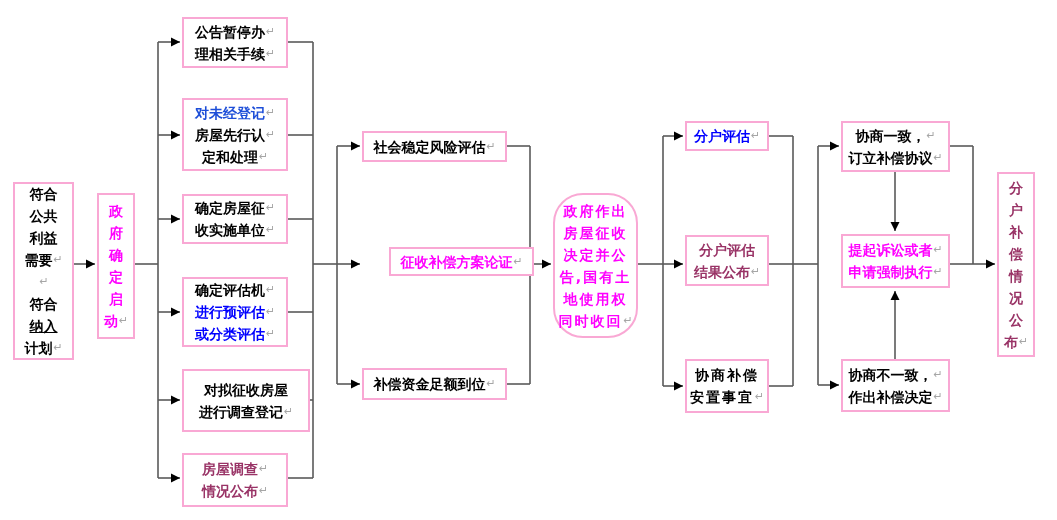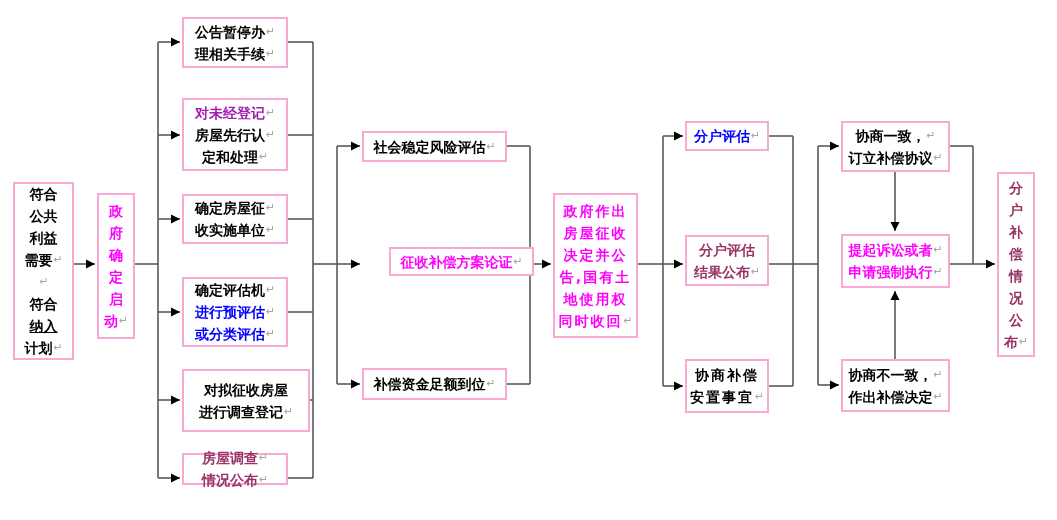--- a/index.html
+++ b/index.html
@@ -186,21 +186,21 @@
           <span class="txt" style="color: rgb(0, 0, 0);">公告暂停办</span>
           <span class="mark">↵</span>
         </div>
         <div class="line">
           <span class="txt" style="color: rgb(0, 0, 0);">理相关手续</span>
           <span class="mark">↵</span>
         </div>
       </div>
       <div class="node" style="left: 182px; top: 98px; width: 106px; height: 73px;">
         <div class="line">
-          <span class="txt" style="color: #a21caf;">对未经登记</span>
+          <span class="txt" style="color: #1d4ed8;">对未经登记</span>
           <span class="mark">↵</span>
         </div>
         <div class="line">
           <span class="txt" style="color: rgb(0, 0, 0);">房屋先行认</span>
           <span class="mark">↵</span>
         </div>
         <div class="line">
           <span class="txt" style="color: rgb(0, 0, 0);">定和处理</span>
           <span class="mark">↵</span>
         </div>
@@ -231,21 +231,21 @@
       </div>
       <div class="node" style="left: 182px; top: 369px; width: 128px; height: 63px;">
         <div class="line">
           <span class="txt" style="color: rgb(0, 0, 0);">对拟征收房屋</span>
         </div>
         <div class="line">
           <span class="txt" style="color: rgb(0, 0, 0);">进行调查登记</span>
           <span class="mark">↵</span>
         </div>
       </div>
-      <div class="node" style="left: 182px; top: 453px; width: 106px; height: 32px;">
+      <div class="node" style="left: 182px; top: 453px; width: 106px; height: 54px;">
         <div class="line">
           <span class="txt" style="color: rgb(153, 51, 102);">房屋调查</span>
           <span class="mark">↵</span>
         </div>
         <div class="line">
           <span class="txt" style="color: rgb(153, 51, 102);">情况公布</span>
           <span class="mark">↵</span>
         </div>
       </div>
       <div class="node" style="left: 362px; top: 131px; width: 145px; height: 31px;">
@@ -259,21 +259,21 @@
           <span class="txt" style="color: rgb(255, 0, 255);">征收补偿方案论证</span>
           <span class="mark">↵</span>
         </div>
       </div>
       <div class="node" style="left: 362px; top: 368px; width: 145px; height: 32px;">
         <div class="line">
           <span class="txt" style="color: rgb(0, 0, 0);">补偿资金足额到位</span>
           <span class="mark">↵</span>
         </div>
       </div>
-      <div class="node spaced" style="left: 553px; top: 193px; width: 85px; height: 145px;">
+      <div class="node spaced" style="left: 553px; top: 193px; width: 85px; height: 145px; border-radius: 30px;">
         <div class="line">
           <span class="txt" style="color: rgb(255, 0, 255);">政府作出</span>
         </div>
         <div class="line">
           <span class="txt" style="color: rgb(255, 0, 255);">房屋征收</span>
         </div>
         <div class="line">
           <span class="txt" style="color: rgb(255, 0, 255);">决定并公</span>
         </div>
         <div class="line">

